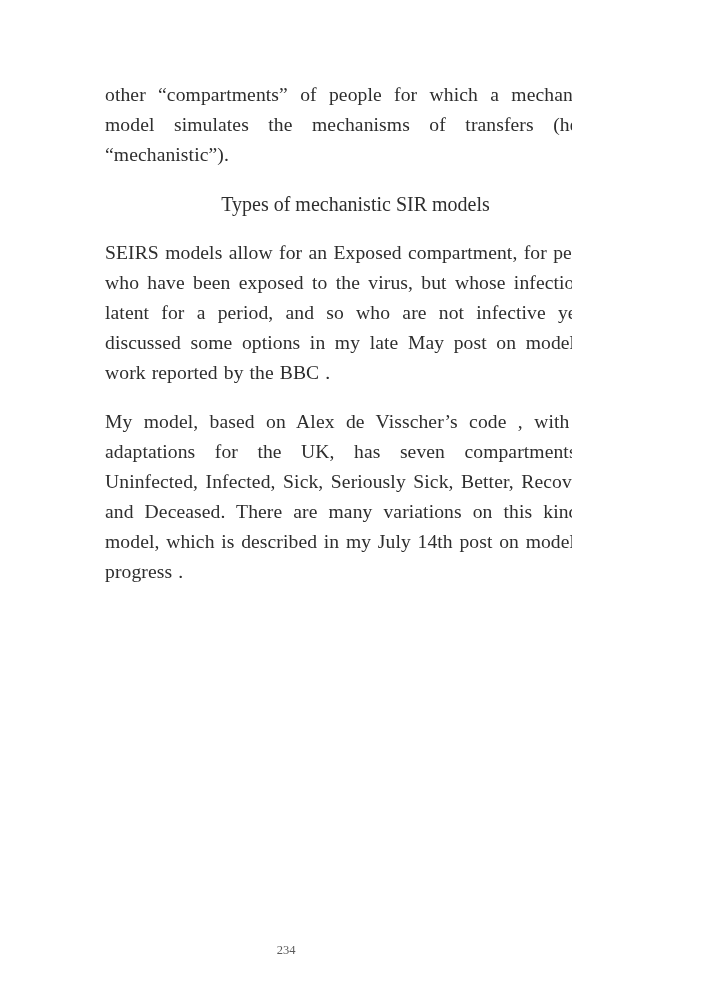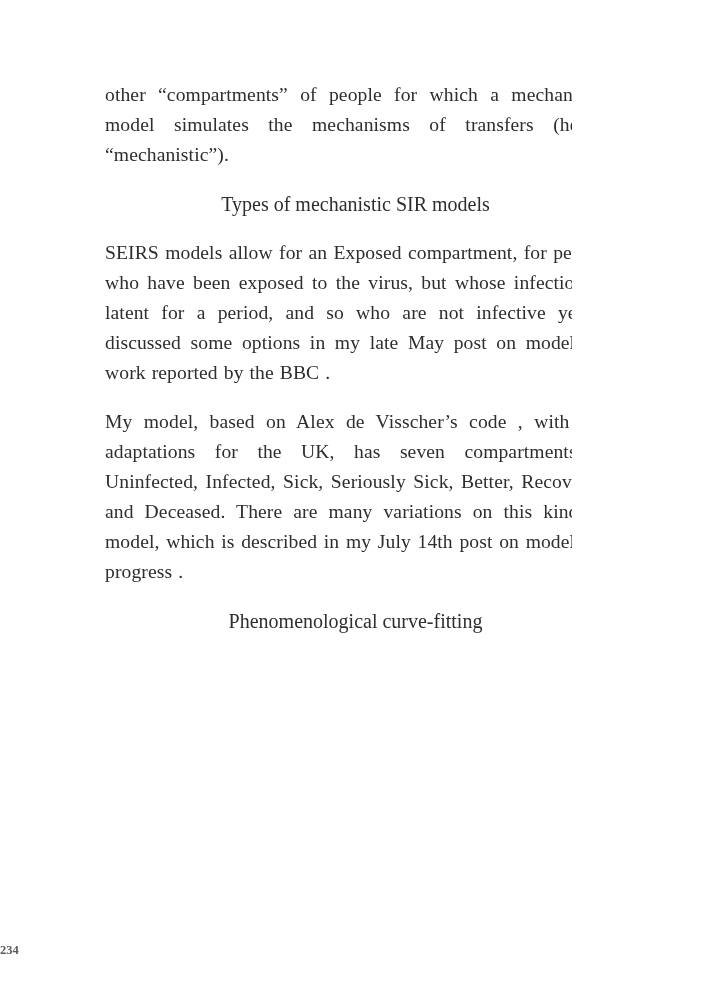--- a/index.html
+++ b/index.html
@@ -35,31 +35,29 @@
     line-height: 30px;
     text-align: center;
     font-weight: normal;
     margin: 0 0 19px 0;
   }
   .page-number {
     position: absolute;
     bottom: 34px;
     left: 0;
     width: 100%;
-    text-align: left;
+    text-align: center;
     font-size: 12.5px;
     color: #5a5a5a;
-    font-weight: bold;
   }
 </style>
 </head>
 <body>
 
 <div class="page">
   <div class="content">
     <p class="para">other “compartments” of people for which a mechanistic model simulates the mechanisms of transfers (hence “mechanistic”).</p>
     <p class="heading">Types of mechanistic SIR models</p>
     <p class="para">SEIRS models allow for an Exposed compartment, for people who have been exposed to the virus, but whose infection is latent for a period, and so who are not infective yet. I discussed some options in my late May post on modelling work reported by the BBC .</p>
     <p class="para">My model, based on Alex de Visscher’s code , with my adaptations for the UK, has seven compartments – Uninfected, Infected, Sick, Seriously Sick, Better, Recovered and Deceased. There are many variations on this kind of model, which is described in my July 14th post on modelling progress .</p>
-    <p class="heading">Phenomenological curve-fitting</p>
   </div>
   <div class="page-number">234</div>
 </div>
 
 </body></html>

